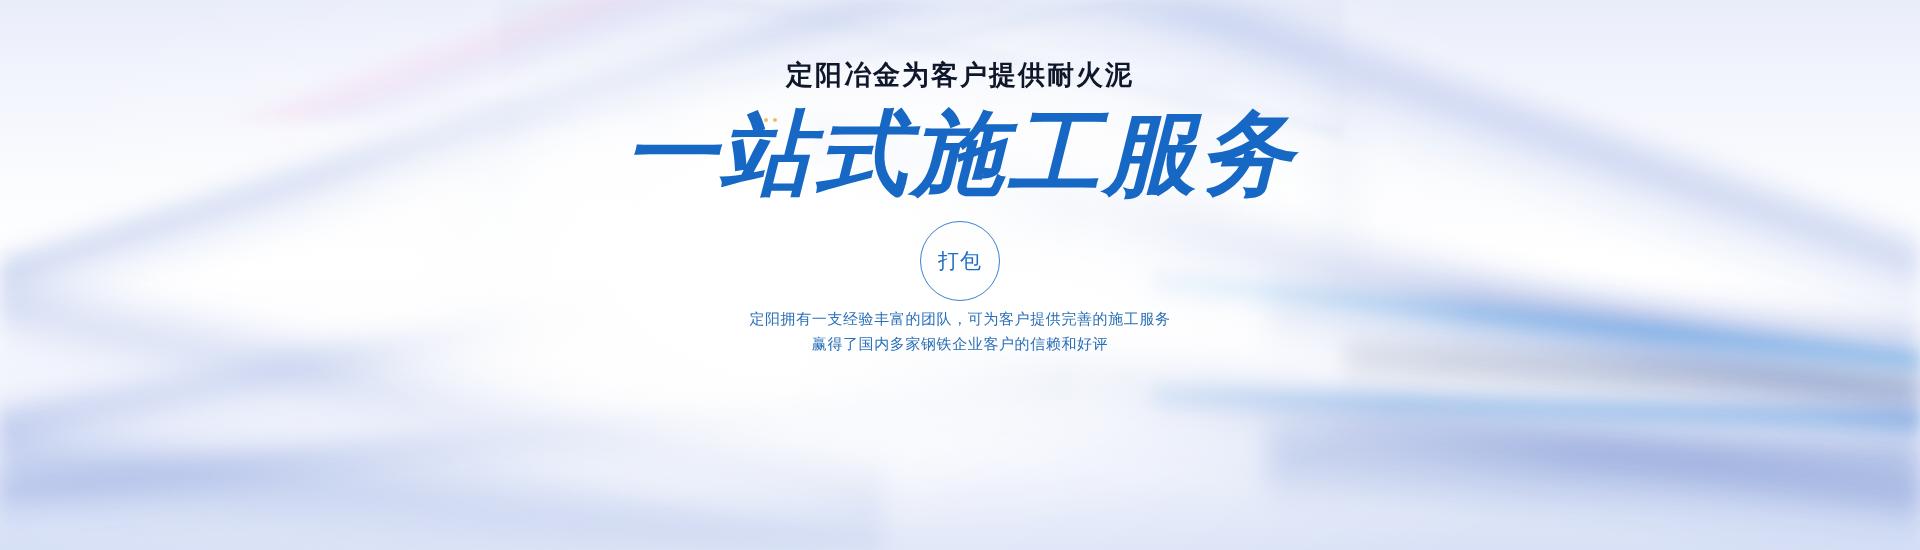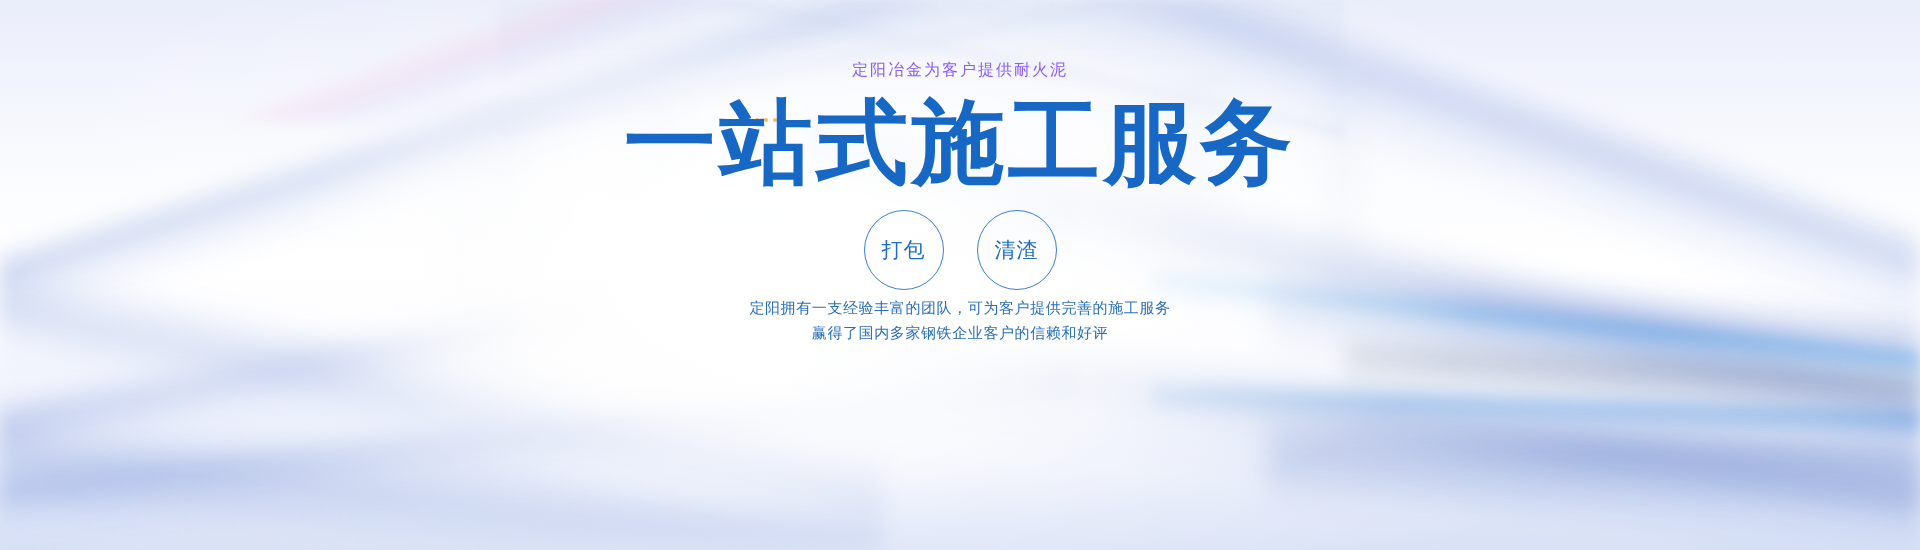--- a/index.html
+++ b/index.html
@@ -170,34 +170,35 @@
   }
 
   
   #content{
     position:absolute;inset:0;
     display:flex;flex-direction:column;align-items:center;
     text-align:center;
   }
   .subtitle{
     margin-top:62px;
-    font-size:16px;
+    font-size:27px;
     letter-spacing:2px;
-    color:#8b5cf6;
-    font-weight:400;
+    color:#0f172a;
+    font-weight:700;
     line-height:1;
   }
   .headline{
     margin-top:18px;
     font-size:92px;
     font-weight:700;
     color:#1668c4;
     letter-spacing:4px;
     line-height:1;
     white-space:nowrap;
+    font-style:italic;
   }
   .circles{
     margin-top:22px;
     display:flex;
     gap:33px;
   }
   .circle{
     width:78px;height:78px;
     border:1.4px solid #3a81cf;
     border-radius:50%;
@@ -244,23 +245,20 @@
   <div id="content">
 
     <div class="subtitle">定阳冶金为客户提供耐火泥</div>
 
     <div class="headline">一站式施工服务</div>
 
     <div class="circles">
       <div class="circle">
         <span>打包</span>
       </div>
-      <div class="circle">
-        <span>清渣</span>
-      </div>
     </div>
 
     <div class="desc">定阳拥有一支经验丰富的团队，可为客户提供完善的施工服务</div>
 
     <div class="desc desc2">赢得了国内多家钢铁企业客户的信赖和好评</div>
 
   </div>
 </div>
 
 </body></html>

